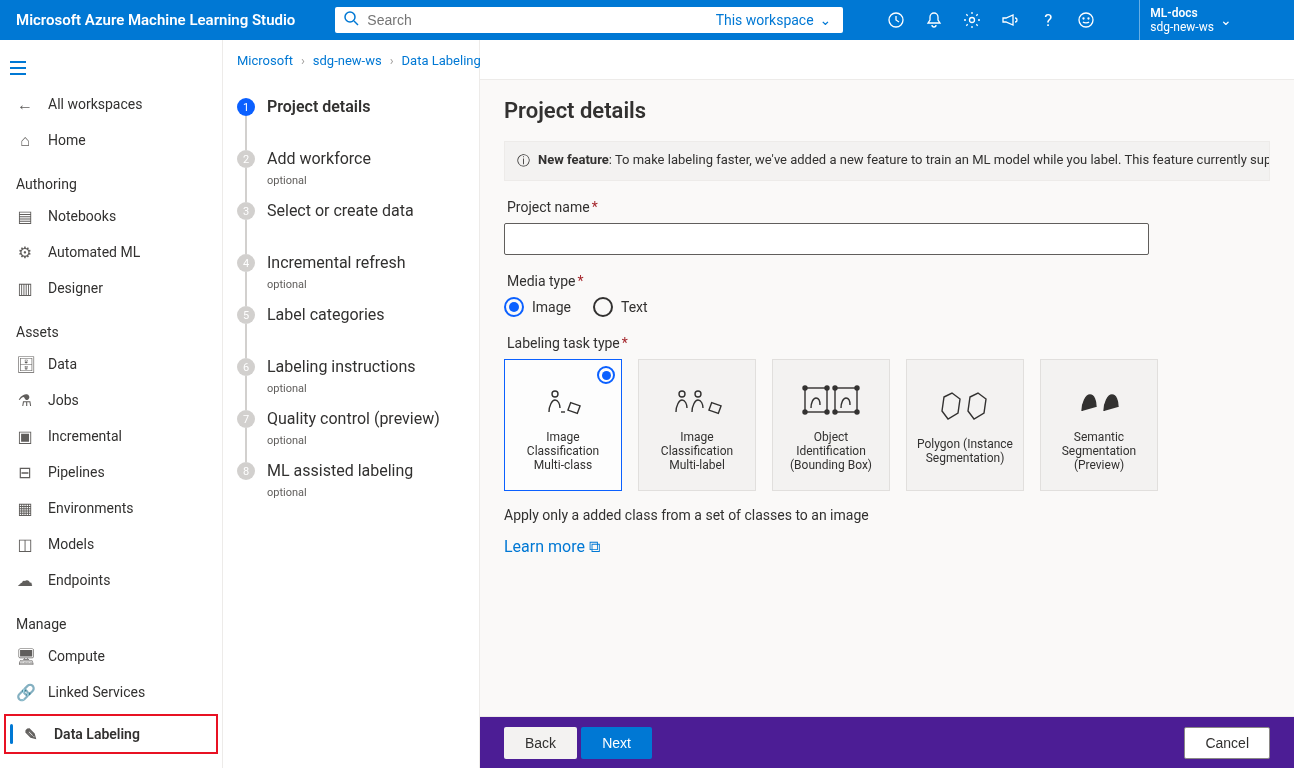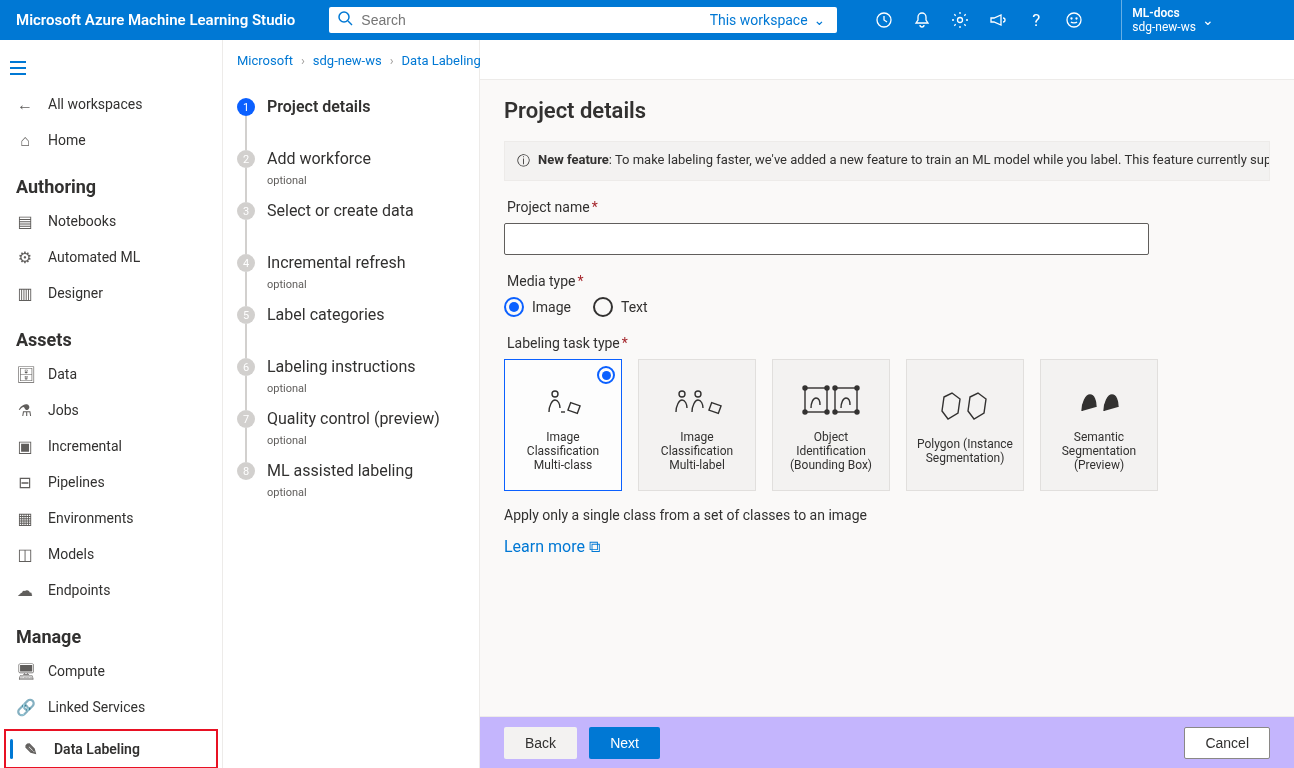--- a/index.html
+++ b/index.html
@@ -9,37 +9,37 @@
     --muted:#605e5c;
     --border:#edebe9;
     --page-bg:#faf9f8;
     --white:#ffffff;
     --link:#0078d4;
     --selected-blue:#0b60ff;
   }
   *{box-sizing:border-box;}
   body{margin:0;font-family:"Segoe UI",-apple-system,BlinkMacSystemFont,Roboto,sans-serif;color:var(--text);font-size:14px;background:var(--white);width:1294px;}
   
-  .top-bar{height:40px;background:var(--azure-blue);color:#fff;display:flex;align-items:center;padding:0 8px;gap:20px;}
+  .top-bar{height:40px;background:var(--azure-blue);color:#fff;display:flex;align-items:center;padding:0 8px;gap:26px;}
   .brand{font-size:15px;font-weight:600;white-space:nowrap;padding:0 8px;}
   .search-wrap{display:flex;align-items:center;background:#fff;height:26px;border-radius:2px;flex:0 0 508px;margin-left:6px;}
   .search-icon{color:var(--azure-blue);width:32px;text-align:center;font-size:16px;}
   .search-input{border:none;outline:none;font-size:14px;flex:1;padding:0;color:#323130;}
   .workspace-scope{display:flex;align-items:center;gap:6px;color:var(--azure-blue);font-size:14px;padding:0 12px;cursor:pointer;}
   .hdr-icons{display:flex;align-items:center;gap:0;margin-left:8px;}
   .hdr-icon{width:38px;height:40px;display:flex;align-items:center;justify-content:center;cursor:pointer;color:#fff;font-size:17px;}
   .account{display:flex;align-items:center;gap:6px;margin-left:8px;padding:0 10px;border-left:1px solid rgba(255,255,255,.4);height:40px;cursor:pointer;}
   .account .stack{display:flex;flex-direction:column;line-height:14px;font-size:12px;}
   .account .stack .top{font-weight:600;}
   
   .layout{display:flex;height:728px;position:relative;}
   .sidebar{width:223px;border-right:1px solid var(--border);padding:10px 0 0 0;overflow:hidden;}
   .sb-btn{display:flex;align-items:center;gap:14px;height:36px;padding:0 16px;cursor:pointer;font-size:14px;color:var(--text);}
   .sb-btn .ico{width:18px;text-align:center;font-size:16px;color:#605e5c;}
-  .sb-section{font-weight:700;padding:18px 16px 6px 16px;color:var(--text);font-size:18px;}
+  .sb-section{font-weight:400;padding:18px 16px 6px 16px;color:var(--text);font-size:14px;}
   .sb-selected{position:relative;font-weight:600;}
   .sb-selected::before{content:"";position:absolute;left:4px;top:8px;bottom:8px;width:3px;background:var(--azure-blue);border-radius:2px;}
   .highlight-box{border:2px solid #e81123;margin:4px 4px 0 4px;}
   
   .mid{width:257px;border-right:1px solid var(--border);display:flex;flex-direction:column;}
   .breadcrumbs{height:40px;display:flex;align-items:center;gap:8px;padding:0 14px;font-size:13px;color:var(--muted);white-space:nowrap;width:700px;}
   .breadcrumbs a{color:var(--link);text-decoration:none;}
   .bc-sep{color:#a19f9d;}
   .steps{padding:18px 14px 0 14px;}
   .step{display:flex;gap:12px;align-items:flex-start;margin-bottom:0;}
@@ -69,21 +69,21 @@
   .task-card{width:118px;height:132px;border:1px solid #e1dfdd;background:#f3f2f1;display:flex;flex-direction:column;align-items:center;justify-content:center;padding:10px 6px 8px 6px;cursor:pointer;position:relative;text-align:center;font-size:12px;color:#323130;gap:10px;}
   .task-card.selected{border:1px solid var(--selected-blue);background:#fdfdfd;}
   .task-card .corner{position:absolute;top:6px;right:6px;width:18px;height:18px;border:2px solid var(--selected-blue);border-radius:50%;display:none;align-items:center;justify-content:center;}
   .task-card.selected .corner{display:flex;}
   .task-card.selected .corner::after{content:"";width:9px;height:9px;border-radius:50%;background:var(--selected-blue);}
   .task-card .glyph{height:40px;display:flex;align-items:center;justify-content:center;}
   .task-card .glyph svg{stroke:#323130;fill:none;stroke-width:1.4;}
   .desc{margin-top:16px;font-size:14px;color:#323130;}
   .learn{margin-top:14px;}
   .learn a{color:var(--link);text-decoration:none;font-size:16px;}
-  .footer{position:absolute;left:0;right:0;bottom:0;height:52px;background:#c4b5fd;border-top:1px solid var(--border);display:flex;align-items:center;padding:0 24px;gap:12px;}
+  .footer{position:absolute;left:0;right:0;bottom:0;height:52px;background:#4c1d95;border-top:1px solid var(--border);display:flex;align-items:center;padding:0 24px;gap:4px;}
   .btn{height:32px;padding:0 20px;font-size:14px;border-radius:2px;cursor:pointer;border:1px solid transparent;}
   .btn-default{background:#f3f2f1;color:#323130;}
   .btn-primary{background:var(--azure-blue);color:#fff;}
   .btn-outline{background:#fff;border:1px solid #8a8886;color:#323130;}
   .footer .spacer{flex:1;}
   .hamburger{width:36px;height:36px;display:flex;flex-direction:column;justify-content:center;gap:4px;padding:0 10px;cursor:pointer;}
   .hamburger span{height:2px;background:var(--azure-blue);display:block;}
 </style>
 </head>
 <body>
@@ -414,21 +414,21 @@
     <div class="glyph">
               <svg width="50" height="30" viewBox="0 0 50 30">
                 <path d="M8 26c0-8 4-16 8-16s6 6 6 12" fill="#323130"></path>
                 <path d="M30 26c0-8 4-16 8-16s6 6 6 12" fill="#323130"></path>
               </svg>
             </div>
     <div>Semantic<br>Segmentation<br>(Preview)</div>
           </div>
         </div>
 
-      <div class="desc">Apply only a single class from a set of classes to an image</div>
+      <div class="desc">Apply only a added class from a set of classes to an image</div>
 
       <div class="learn">
         <a href="#"><span>Learn more</span> <span>⧉</span></a>
       </div>
     </div>
 
     <div class="footer">
       <button class="btn btn-default">Back</button>
       <button class="btn btn-primary">Next</button>
       <div class="spacer"></div>

